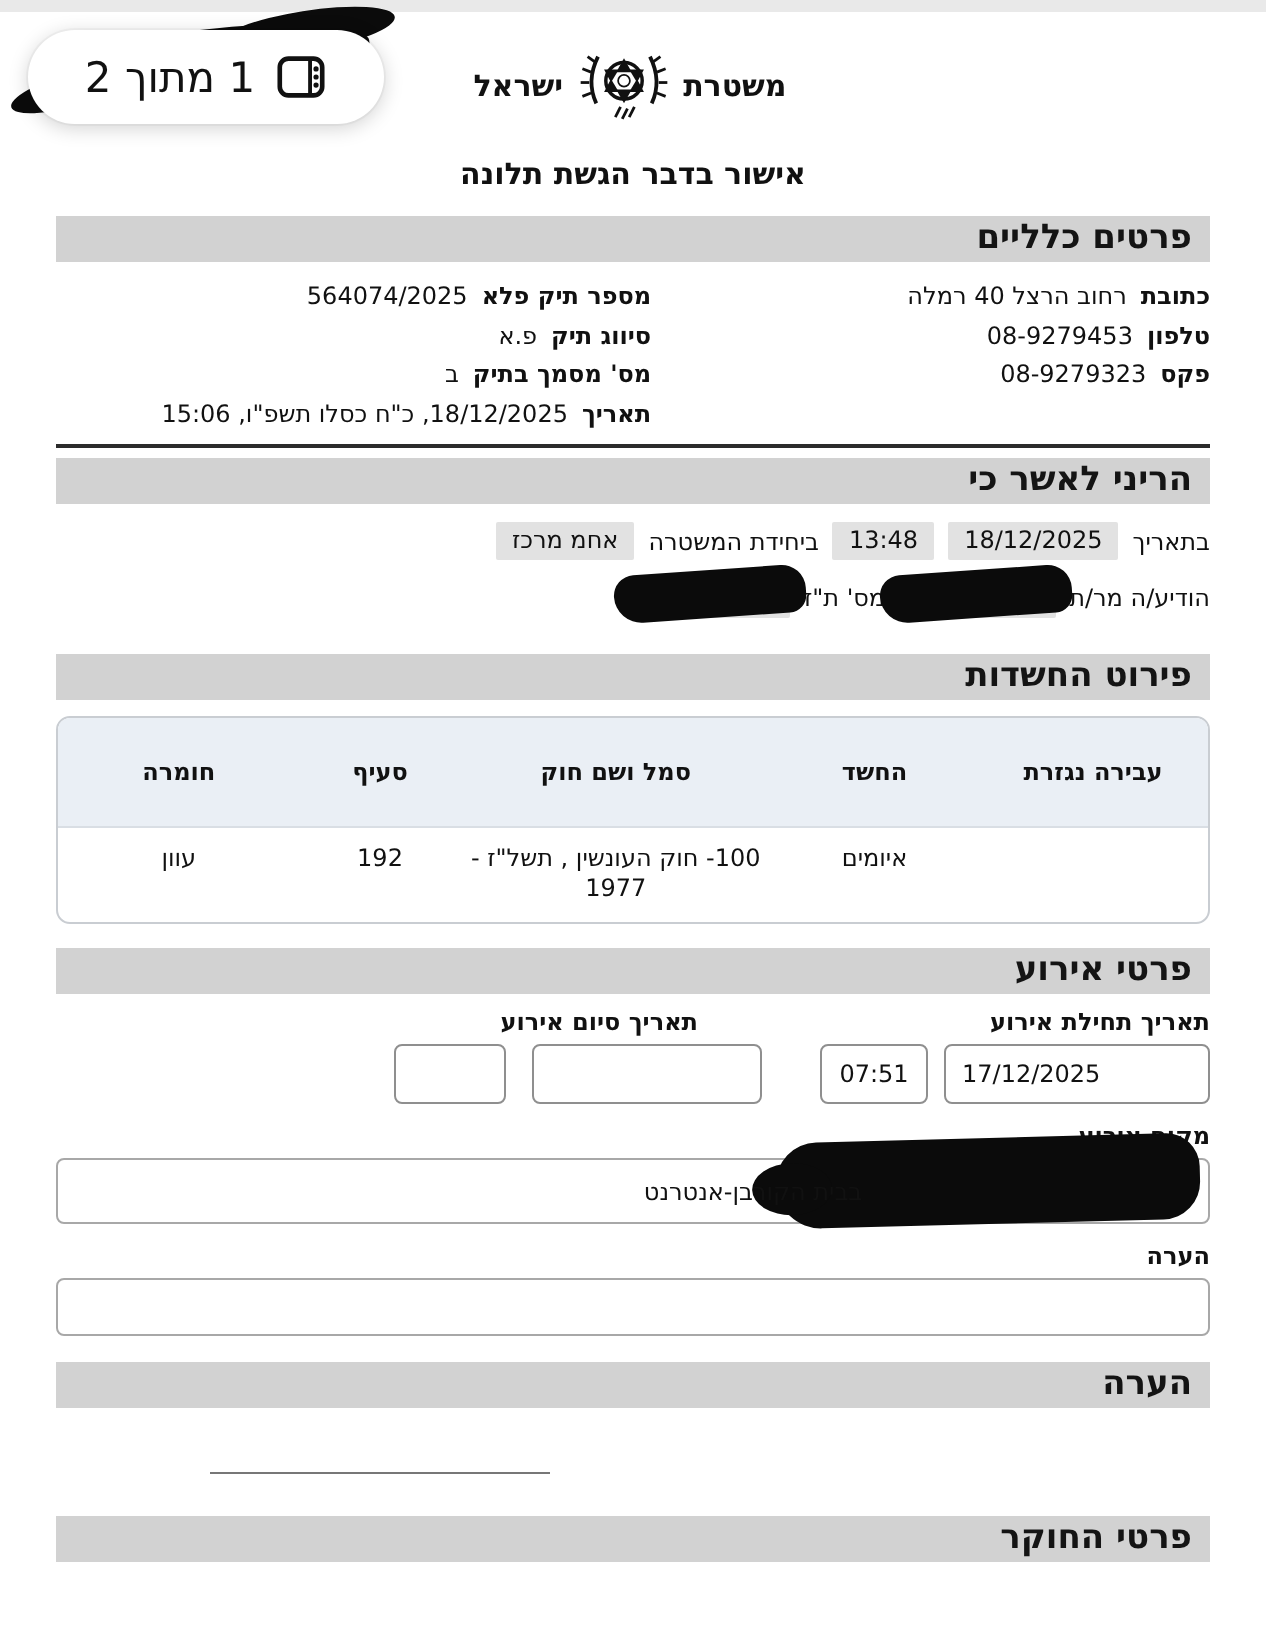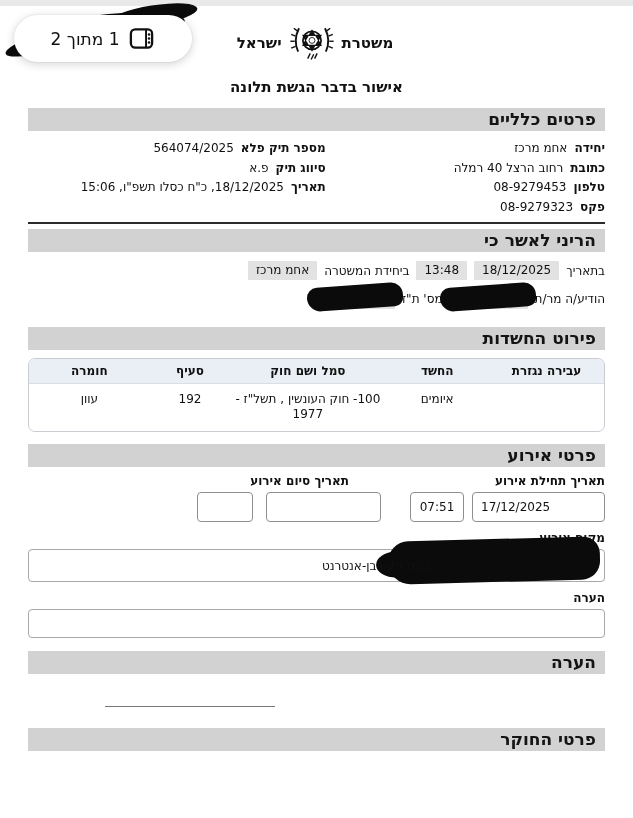--- a/index.html
+++ b/index.html
@@ -34,21 +34,21 @@
   .logo { position:absolute; top:8px; right:238px; width:160px; height:58px;
           display:flex; align-items:center; justify-content:center; gap:4px; }
   .logo-word { font-weight:bold; font-size:15px; font-family:"DejaVu Serif","DejaVu Sans",serif; }
   .emblem { width:52px; height:52px; flex:0 0 auto; }
 
   .pager-pill {
     position:absolute; top:9px; left:14px; width:178px; height:47px;
     background:#fff; border-radius:24px; box-shadow:0 2px 10px rgba(0,0,0,0.18), 0 0 0 1px rgba(0,0,0,0.03);
     display:flex; align-items:center; justify-content:center; gap:9px;
   }
-  .pager-pill .txt { font-size:17px; color:#111; }
+  .pager-pill .txt { font-size:21px; color:#111; }
   .pager-pill svg { width:27px; height:27px; }
 
   .doc-title {
     position:absolute; top:72px; right:0; left:0; text-align:center;
     font-weight:bold; font-size:15px; font-family:"DejaVu Serif","DejaVu Sans",serif;
   }
 
   
   .content { position:absolute; top:108px; right:28px; left:28px; }
 
@@ -77,21 +77,21 @@
     background:#0b0b0b; border-radius:12px 14px 10px 16px; transform:rotate(-4deg);
   }
 
   
   .susp-table {
     margin-top:8px; border:1px solid #c9cdd2; border-radius:7px; overflow:hidden;
     font-size:12px; background:#fff;
   }
   .susp-head { display:flex; background:#eaeff5; border-bottom:1px solid #d9dee4; font-weight:bold; }
   .susp-row  { display:flex; }
-  .susp-cell { padding:5px 4px; text-align:center; }
+  .susp-cell { padding:20px 4px; text-align:center; }
   .c0{width:20%;} .c1{width:18%;} .c2{width:27%;} .c3{width:14%;} .c4{width:21%;}
   .susp-row .susp-cell { padding:8px 4px 9px; line-height:15px; }
 
   .bar-event { margin-top:12px; }
 
   .ev-labels { display:flex; margin-top:7px; font-size:12px; font-weight:bold; }
   .ev-labels .l1 { width:196px; }
   .ev-labels .l2 { margin-right:60px;text-align:center; }
   .ev-boxes { display:flex; align-items:center; margin-top:4px; }
   .ibox { border:1px solid #8f8f8f; border-radius:4px; height:30px; background:#fff;
@@ -184,28 +184,28 @@
     </div>
 
     <div class="doc-title">אישור בדבר הגשת תלונה</div>
   </div>
 
   <div class="content">
 
     <div class="secbar">פרטים כלליים</div>
     <div class="gen-grid">
       <div class="gen-col right">
-        <div class="gen-row"><b>יחידה</b><span>אחמ מרכז</span></div>
         <div class="gen-row"><b>כתובת</b><span>רחוב הרצל 40 רמלה</span></div>
         <div class="gen-row"><b>טלפון</b><span>08-9279453</span></div>
         <div class="gen-row"><b>פקס</b><span>08-9279323</span></div>
       </div>
       <div class="gen-col left">
         <div class="gen-row"><b>מספר תיק פלא</b><span>564074/2025</span></div>
         <div class="gen-row"><b>סיווג תיק</b><span>פ.א</span></div>
+        <div class="gen-row"><b>מס' מסמך בתיק</b><span>ב</span></div>
         <div class="gen-row"><b>תאריך</b><span>18/12/2025, כ"ח כסלו תשפ"ו, 15:06</span></div>
       </div>
     </div>
     <hr class="dark-hr">
 
     <div class="secbar bar-confirm">הריני לאשר כי</div>
     <div class="confirm-line">
       <span>בתאריך</span>
       <span class="chip">18/12/2025</span>
       <span class="chip">13:48</span>

